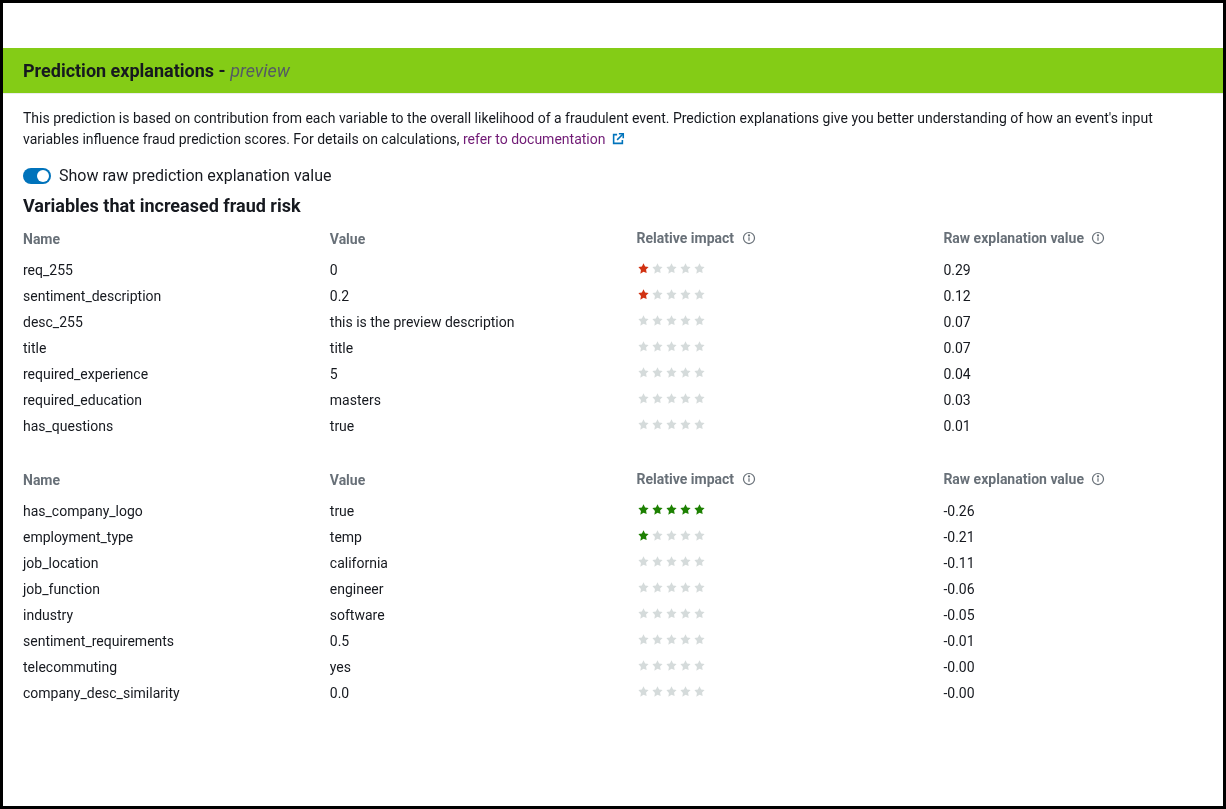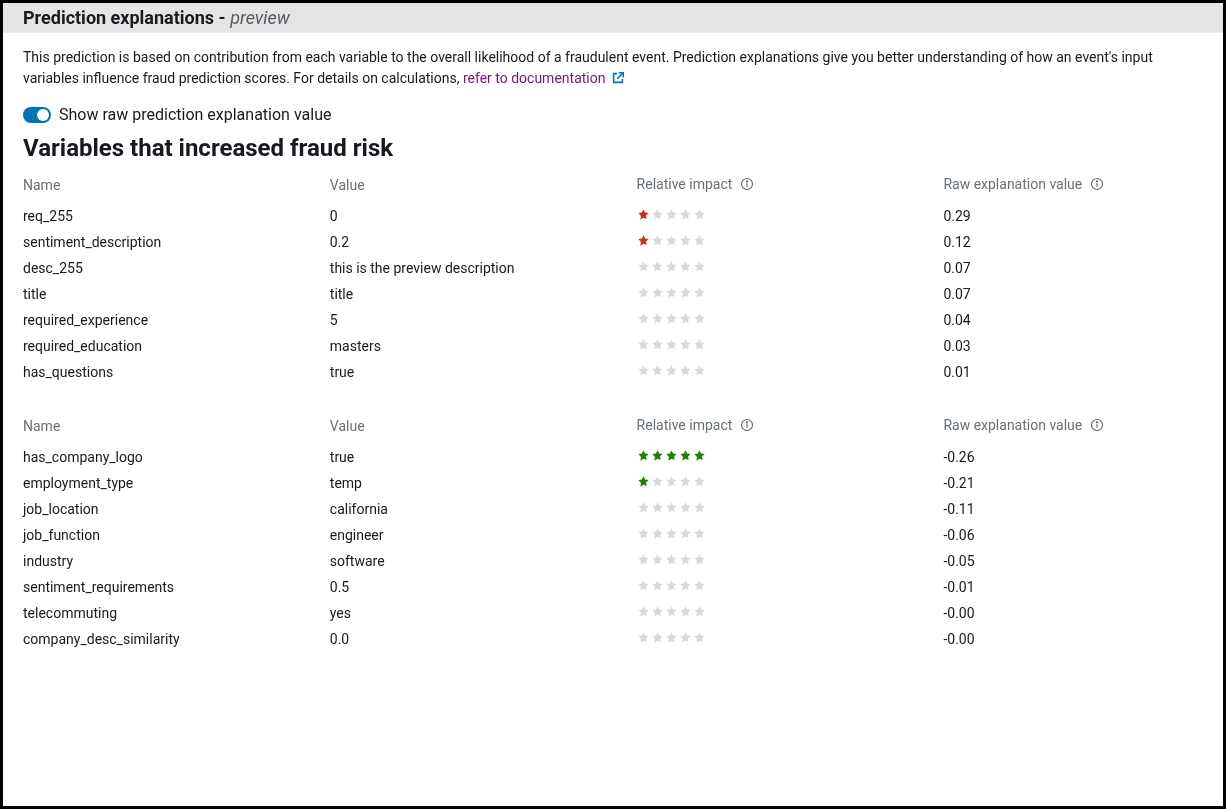--- a/index.html
+++ b/index.html
@@ -13,23 +13,24 @@
     width: 1226px;
     height: 809px;
     overflow: hidden;
   }
   .panel {
     width: 100%;
     height: 100%;
     background: #ffffff;
   }
   .panel-header {
-    padding: 4px 20px;
-    background: #e5e5e5;
+    padding: 12px 20px;
+    background: #84cc16;
     border-bottom: 1px solid #eaeded;
+    margin-top: 45px;
   }
   .panel-title {
     font-size: 18px;
     font-weight: 700;
     color: #16191f;
   }
   .panel-title .preview {
     font-weight: 400;
     font-style: italic;
     color: #545b64;
@@ -73,33 +74,33 @@
     width: 12px;
     height: 12px;
     background: #ffffff;
     border-radius: 50%;
   }
   .toggle-label {
     font-size: 16px;
     color: #16191f;
   }
   .section-heading {
-    font-size: 24px;
+    font-size: 18px;
     font-weight: 700;
     color: #16191f;
     margin: 6px 0 8px 0;
   }
   .tbl {
     width: 100%;
     border-collapse: collapse;
     table-layout: fixed;
   }
   .tbl th {
     text-align: left;
-    font-weight: 400;
+    font-weight: 700;
     color: #687078;
     font-size: 14px;
     padding: 6px 0 8px 0;
     border-bottom: 1px solid #eaeded00;
   }
   .tbl td {
     font-size: 14px;
     color: #16191f;
     padding: 5px 0;
     vertical-align: middle;

